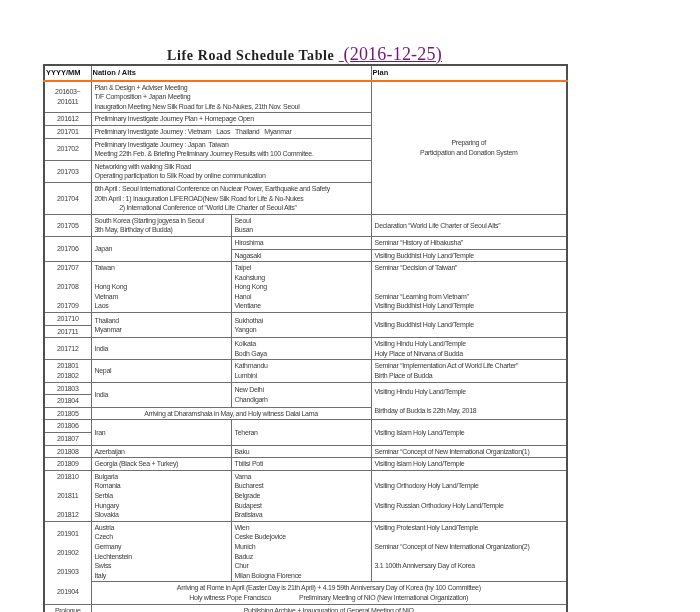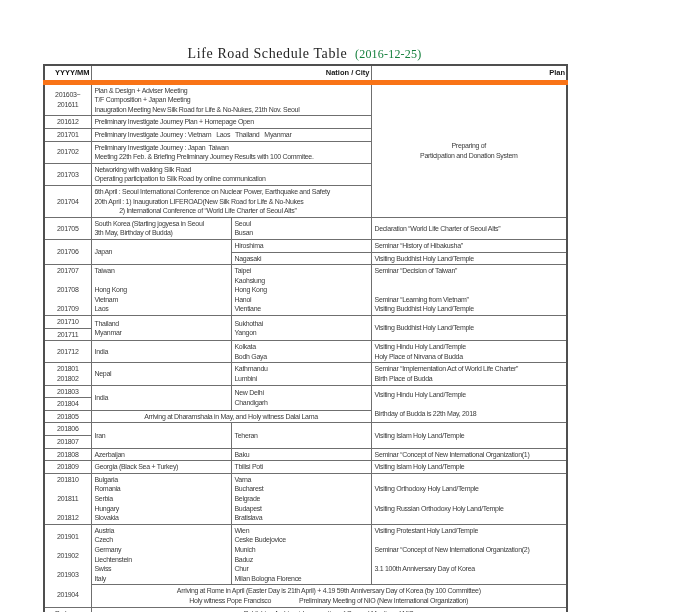--- a/index.html
+++ b/index.html
@@ -1,30 +1,30 @@
 <!DOCTYPE html>
 <html><head>
 <meta charset="utf-8">
 <style>
   html,body{margin:0;padding:0;background:#ffffff;}
   .page{position:relative;width:700px;height:612px;background:#ffffff;overflow:hidden;
         font-family:"Liberation Sans",sans-serif;}
   .title-wrap{position:absolute;left:43px;top:44px;width:523px;text-align:center;white-space:nowrap;}
-  .title-main{font-family:"Liberation Serif",serif;font-weight:normal;font-size:14px;
+  .title-main{font-family:"Liberation Serif",serif;font-weight:bold;font-size:14px;
               letter-spacing:0.6px;color:#1f1f1f;margin-top:16px;}
-  .title-date{font-family:"Liberation Serif",serif;font-weight:normal;font-size:12px;
-              letter-spacing:0.2px;color:#15803d;}
+  .title-date{font-family:"Liberation Serif",serif;font-weight:normal;font-size:18px;
+              letter-spacing:0.2px;color:#701a75;text-decoration:underline;}
   table.sched{position:absolute;left:43px;top:64px;width:523px;border-collapse:collapse;
               table-layout:fixed;border:2px solid #4f4f4f;background:#ffffff;}
   table.sched th,table.sched td{
       border:1px solid #6f6f6f;color:#3b3b3b;
       font-size:7px;letter-spacing:-0.3px;line-height:9.6px;
       padding:1px 3px;vertical-align:middle;overflow:hidden;}
   table.sched th{font-weight:bold;font-size:7.5px;letter-spacing:0;
-      text-align:right;color:#161616;padding:2px 1px;border-bottom:5px solid #f97316;}
+      text-align:left;color:#161616;padding:2px 1px;border-bottom:2px solid #f97316;}
   td.ac{text-align:center;padding-left:1px;padding-right:1px;}
   td.al{text-align:left;}
   td.vtop{vertical-align:top;}
   .ln{white-space:pre-wrap;min-height:9.6px;}
 </style>
 </head>
 <body>
 
 <div class="page">
   <div class="title-wrap">
@@ -35,21 +35,21 @@
   <table class="sched">
     <colgroup>
       <col style="width:47px">
       <col style="width:140px">
       <col style="width:140px">
       <col style="width:196px">
     </colgroup>
     <thead>
       <tr>
         <th>YYYY/MM</th>
-        <th colspan="2">Nation / City</th>
+        <th colspan="2">Nation / Alts</th>
         <th>Plan</th>
       </tr>
     </thead>
     <tbody>
         <tr>
           <td class="ac">
             <div class="ln">201603~</div>
             <div class="ln">201611</div>
           </td>
           <td colspan="2" class="al">

